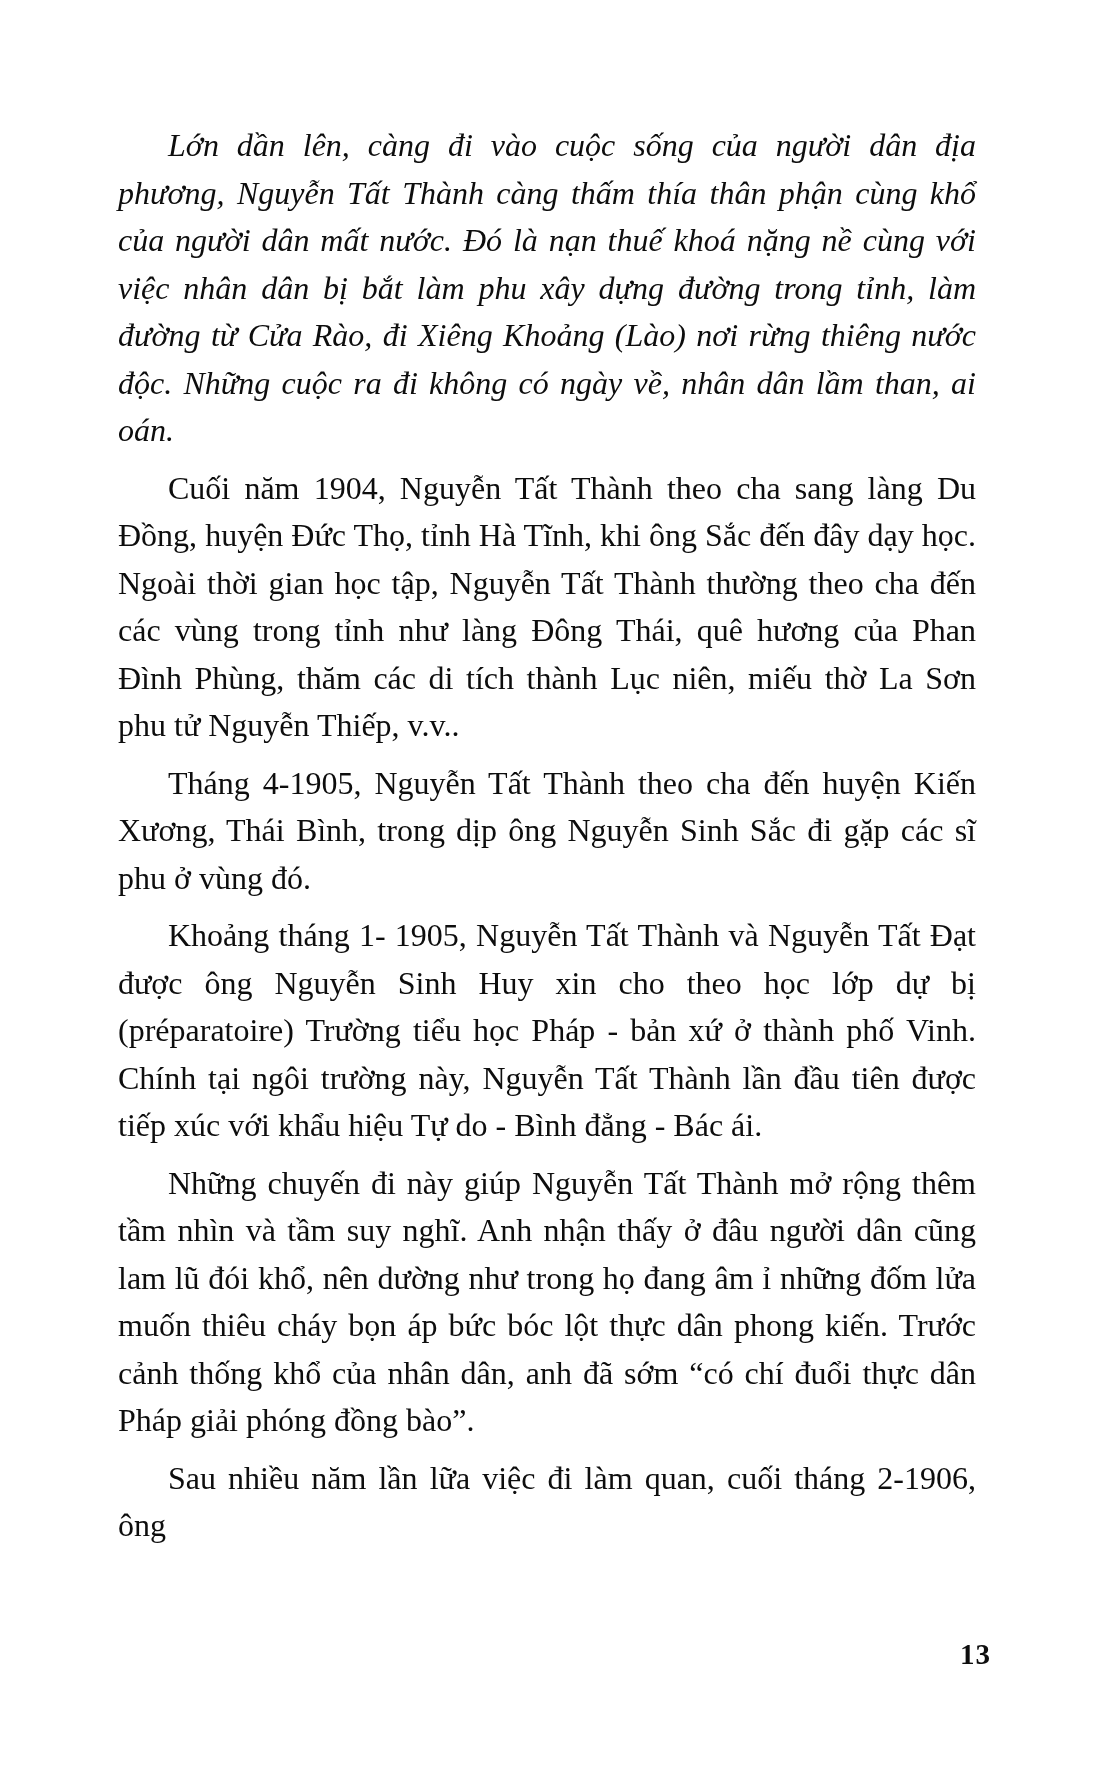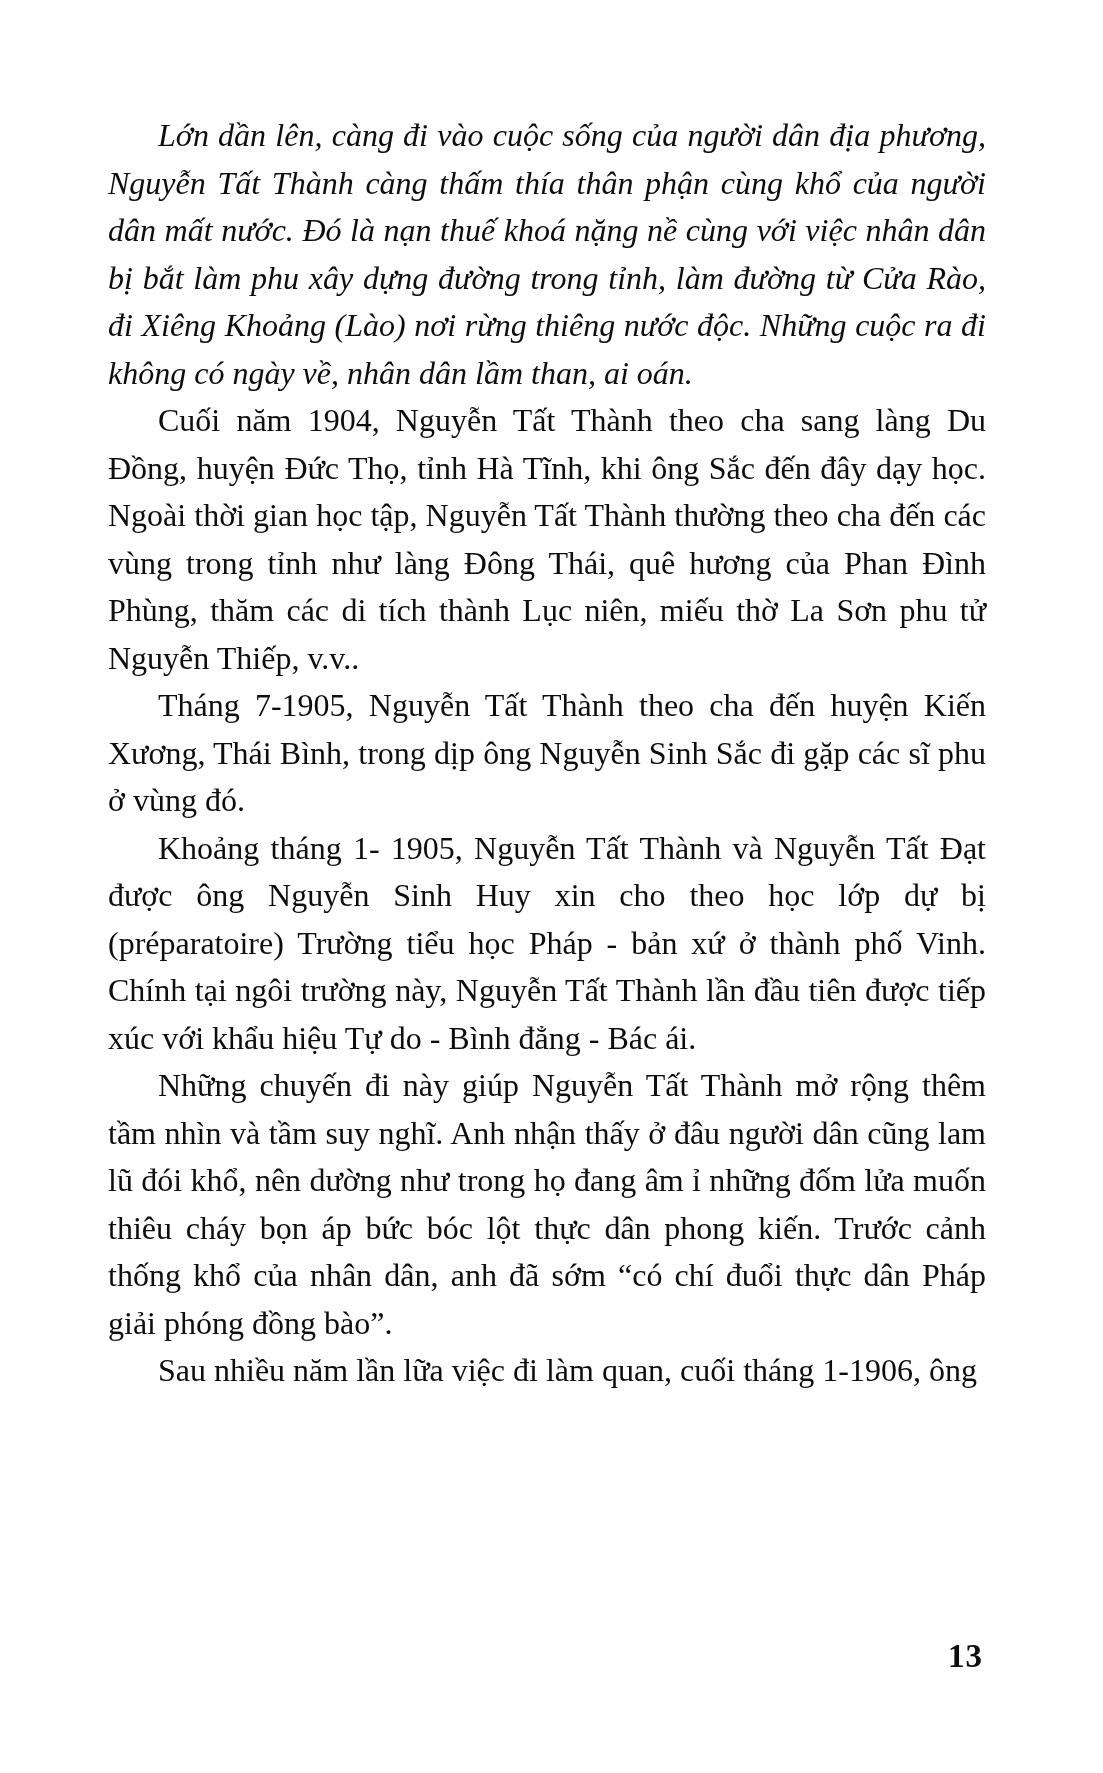--- a/index.html
+++ b/index.html
@@ -19,43 +19,43 @@
   .text-block {
     position: absolute;
     left: 108px;
     top: 112px;
     width: 878px;
     font-size: 32px;
     line-height: 47.5px;
     text-align: justify;
   }
   .text-block p {
-    margin: 0;
+    margin: 10px;
     padding: 0;
     text-indent: 50px;
   }
   .text-block p.italic {
     font-style: italic;
   }
   .page-number {
     position: absolute;
     top: 1638px;
-    right: 120px;
-    font-size: 33px;
+    right: 112px;
+    font-size: 29px;
     font-weight: bold;
     letter-spacing: 1px;
     color: #0d0d0d;
   }
 </style>
 </head>
 <body>
 
 <div class="page">
   <div class="text-block">
     <p class="italic">Lớn dần lên, càng đi vào cuộc sống của người dân địa phương, Nguyễn Tất Thành càng thấm thía thân phận cùng khổ của người dân mất nước. Đó là nạn thuế khoá nặng nề cùng với việc nhân dân bị bắt làm phu xây dựng đường trong tỉnh, làm đường từ Cửa Rào, đi Xiêng Khoảng (Lào) nơi rừng thiêng nước độc. Những cuộc ra đi không có ngày về, nhân dân lầm than, ai oán.</p>
     <p>Cuối năm 1904, Nguyễn Tất Thành theo cha sang làng Du Đồng, huyện Đức Thọ, tỉnh Hà Tĩnh, khi ông Sắc đến đây dạy học. Ngoài thời gian học tập, Nguyễn Tất Thành thường theo cha đến các vùng trong tỉnh như làng Đông Thái, quê hương của Phan Đình Phùng, thăm các di tích thành Lục niên, miếu thờ La Sơn phu tử Nguyễn Thiếp, v.v..</p>
-    <p>Tháng 7-1905, Nguyễn Tất Thành theo cha đến huyện Kiến Xương, Thái Bình, trong dịp ông Nguyễn Sinh Sắc đi gặp các sĩ phu ở vùng đó.</p>
+    <p>Tháng 4-1905, Nguyễn Tất Thành theo cha đến huyện Kiến Xương, Thái Bình, trong dịp ông Nguyễn Sinh Sắc đi gặp các sĩ phu ở vùng đó.</p>
     <p>Khoảng tháng 1- 1905, Nguyễn Tất Thành và Nguyễn Tất Đạt được ông Nguyễn Sinh Huy xin cho theo học lớp dự bị (préparatoire) Trường tiểu học Pháp - bản xứ ở thành phố Vinh. Chính tại ngôi trường này, Nguyễn Tất Thành lần đầu tiên được tiếp xúc với khẩu hiệu Tự do - Bình đẳng - Bác ái.</p>
     <p>Những chuyến đi này giúp Nguyễn Tất Thành mở rộng thêm tầm nhìn và tầm suy nghĩ. Anh nhận thấy ở đâu người dân cũng lam lũ đói khổ, nên dường như trong họ đang âm ỉ những đốm lửa muốn thiêu cháy bọn áp bức bóc lột thực dân phong kiến. Trước cảnh thống khổ của nhân dân, anh đã sớm “có chí đuổi thực dân Pháp giải phóng đồng bào”.</p>
-    <p>Sau nhiều năm lần lữa việc đi làm quan, cuối tháng 1-1906, ông</p>
+    <p>Sau nhiều năm lần lữa việc đi làm quan, cuối tháng 2-1906, ông</p>
   </div>
   <div class="page-number">13</div>
 </div>
 
 </body></html>

